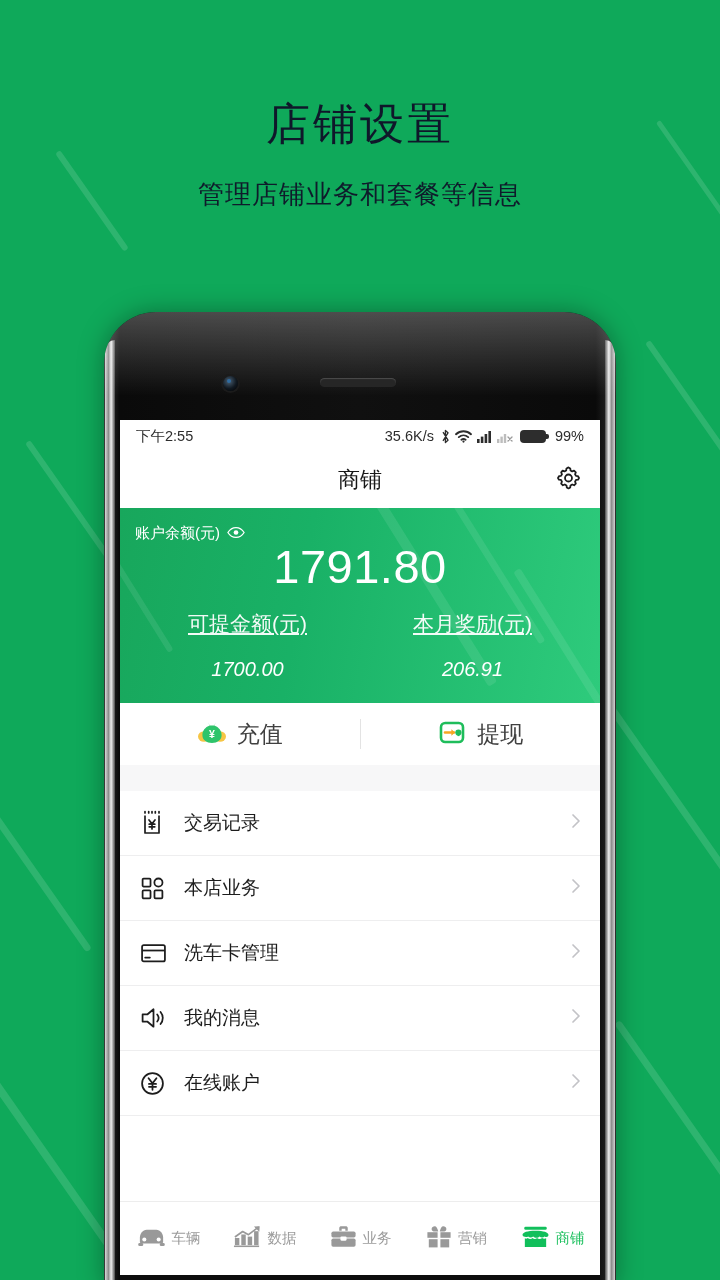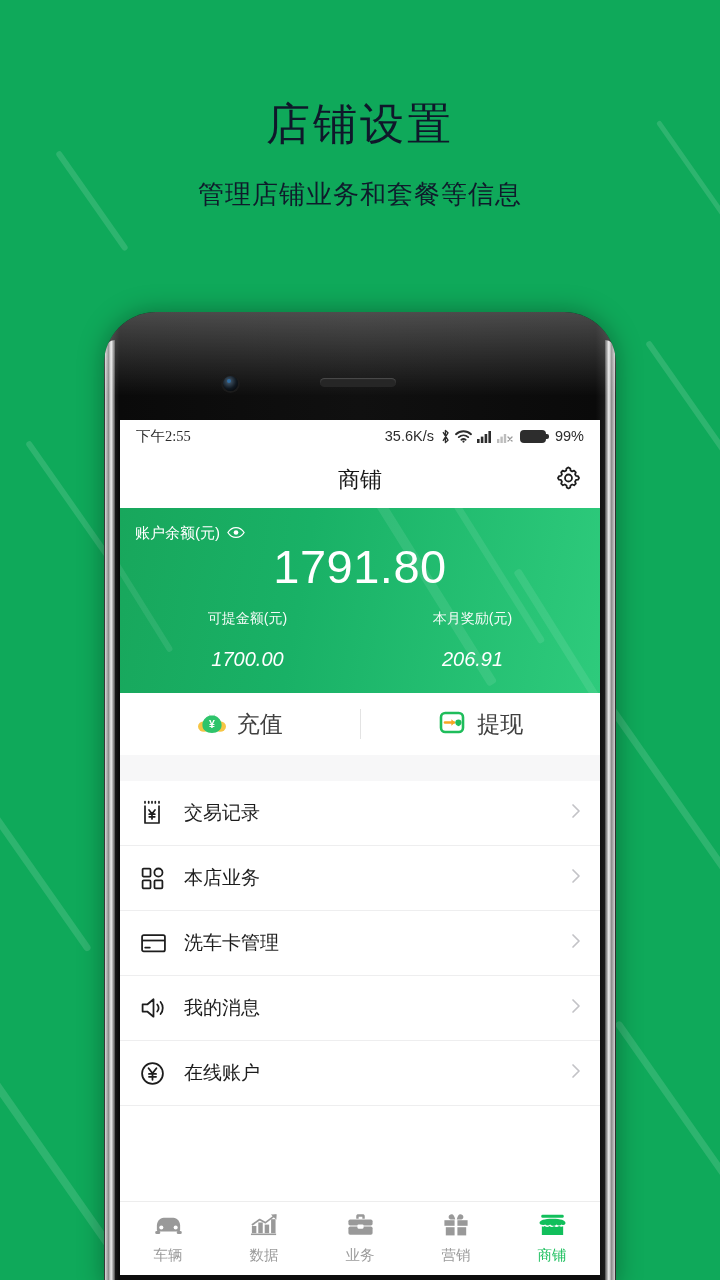--- a/index.html
+++ b/index.html
@@ -89,21 +89,21 @@
     width:480px; height:855px;
     background:#fff;
     overflow:hidden;
   }
 
   
   .statusbar{
     height:32px; display:flex; align-items:center;
     padding:0 16px; background:#fff; color:#2d2d2d; font-size:14.5px;
   }
-  .sb-left{ flex:0 0 auto;font-family:Liberation Serif, serif; }
+  .sb-left{ flex:0 0 auto; }
   .sb-right{ margin-left:auto; display:flex; align-items:center; gap:5px; }
   .sb-net{ font-size:14.5px; margin-right:2px; }
   .ico-bt{ width:9px; height:15px; position:relative; }
   .ico-bt svg,.ico-wifi svg,.ico-sig svg,.ico-sig2 svg{ display:block; }
   .bat{
     width:26px; height:13px; border-radius:4px;
     background:#2d2d2d; position:relative; margin-left:2px;
   }
   .bat::after{
     content:""; position:absolute; right:-3px; top:4px;
@@ -138,21 +138,21 @@
   .bal-head{ display:flex; align-items:center; gap:7px; font-size:15px; position:relative; }
   .eye{ display:inline-block; cursor:pointer; }
   .bal-amount{
     text-align:center; font-size:47px; font-weight:300;
     letter-spacing:.5px; line-height:1; margin:0 0 4px; position:relative;
   }
   .bal-cols{
     display:flex; margin-top:20px; position:relative;
   }
   .bal-col{ flex:1; text-align:center; }
-  .bal-col .lbl{ font-size:14px; opacity:.95; }
+  .bal-col .lbl{ font-size:21px; opacity:.95;text-decoration:underline; }
   .bal-col .val{ font-size:20px; margin-top:20px; font-weight:400;font-style:italic; }
 
   
   .actions{
     display:flex; align-items:center; height:62px; background:#fff;
   }
   .action{
     flex:1; display:flex; align-items:center; justify-content:center;
     gap:10px; cursor:pointer; height:100%;
   }
@@ -173,21 +173,21 @@
   .row .label{ font-size:19px; color:#1d1d1d; margin-left:14px; }
   .chev{ margin-left:auto; color:#c3c3c7; }
 
   
   .tabbar{
     position:absolute; left:0; right:0; bottom:0;
     height:74px; background:#fff; border-top:1px solid #ededed;
     display:flex; align-items:center;
   }
   .tab{
-    flex:1; display:flex; flex-direction:column; align-items:center;
+    flex:1; display:flex; flex-direction:row; align-items:center;
     justify-content:center; gap:5px; cursor:pointer;
   }
   .tab .tlabel{ font-size:14.5px; color:#9a9a9a; }
   .tab.active .tlabel{ color:#1ec05f; }
 
   
   .chin{
     position:absolute; left:16px; right:16px; top:963px; height:20px;
     background:#0d0d0d;
   }

